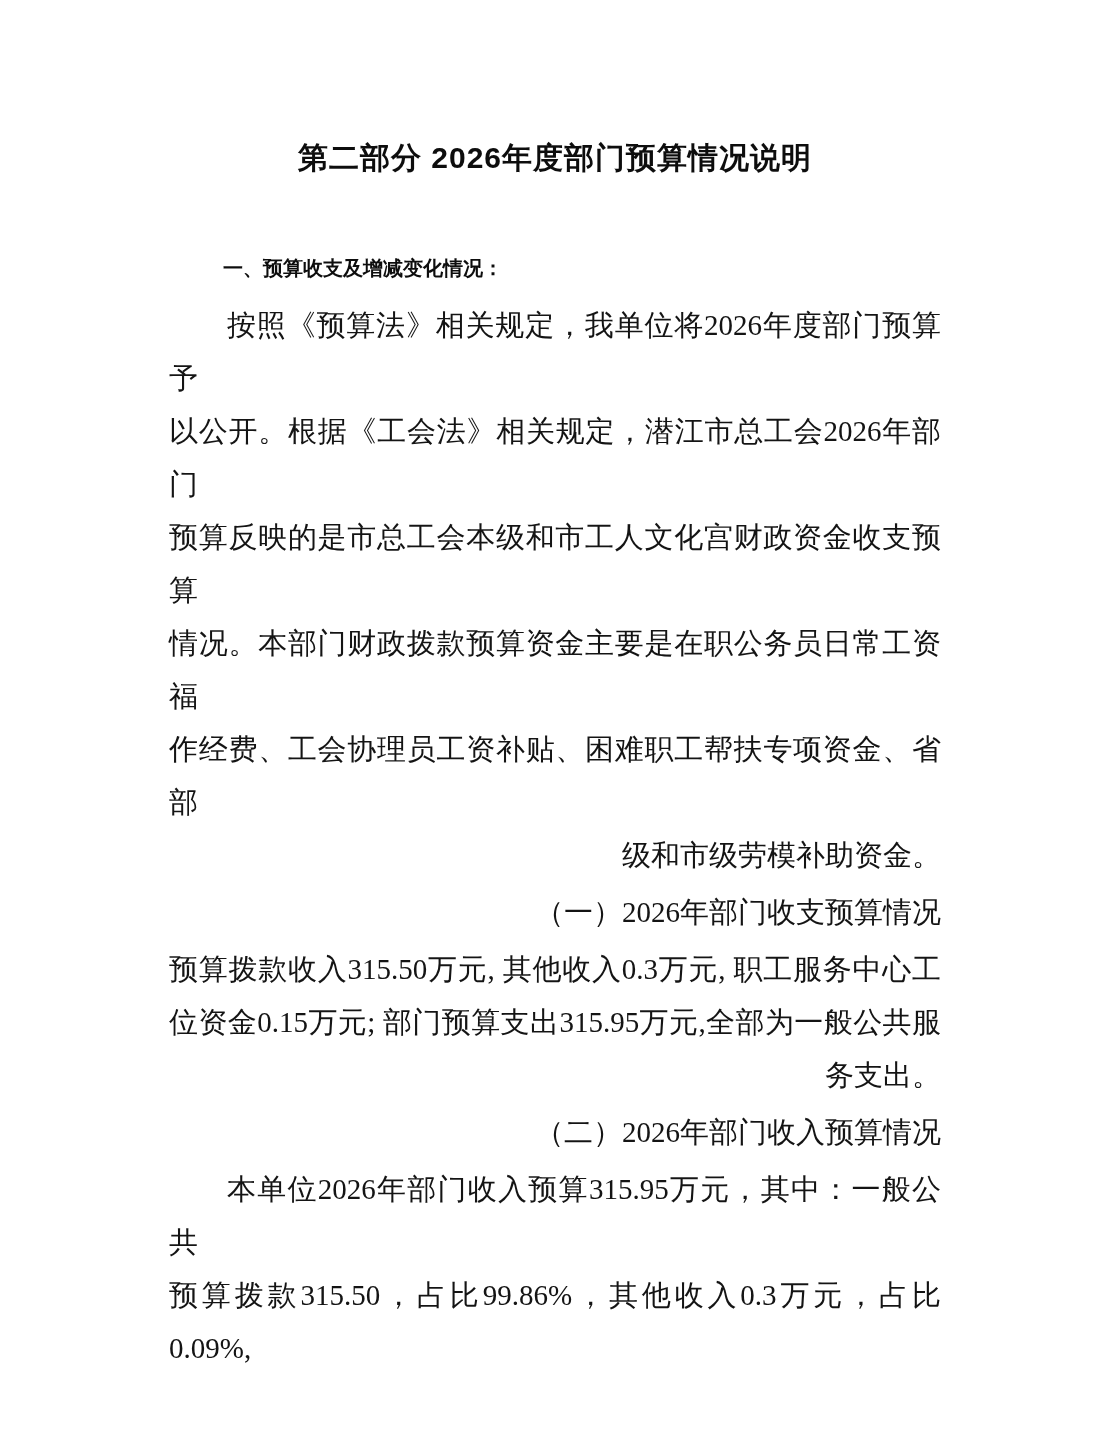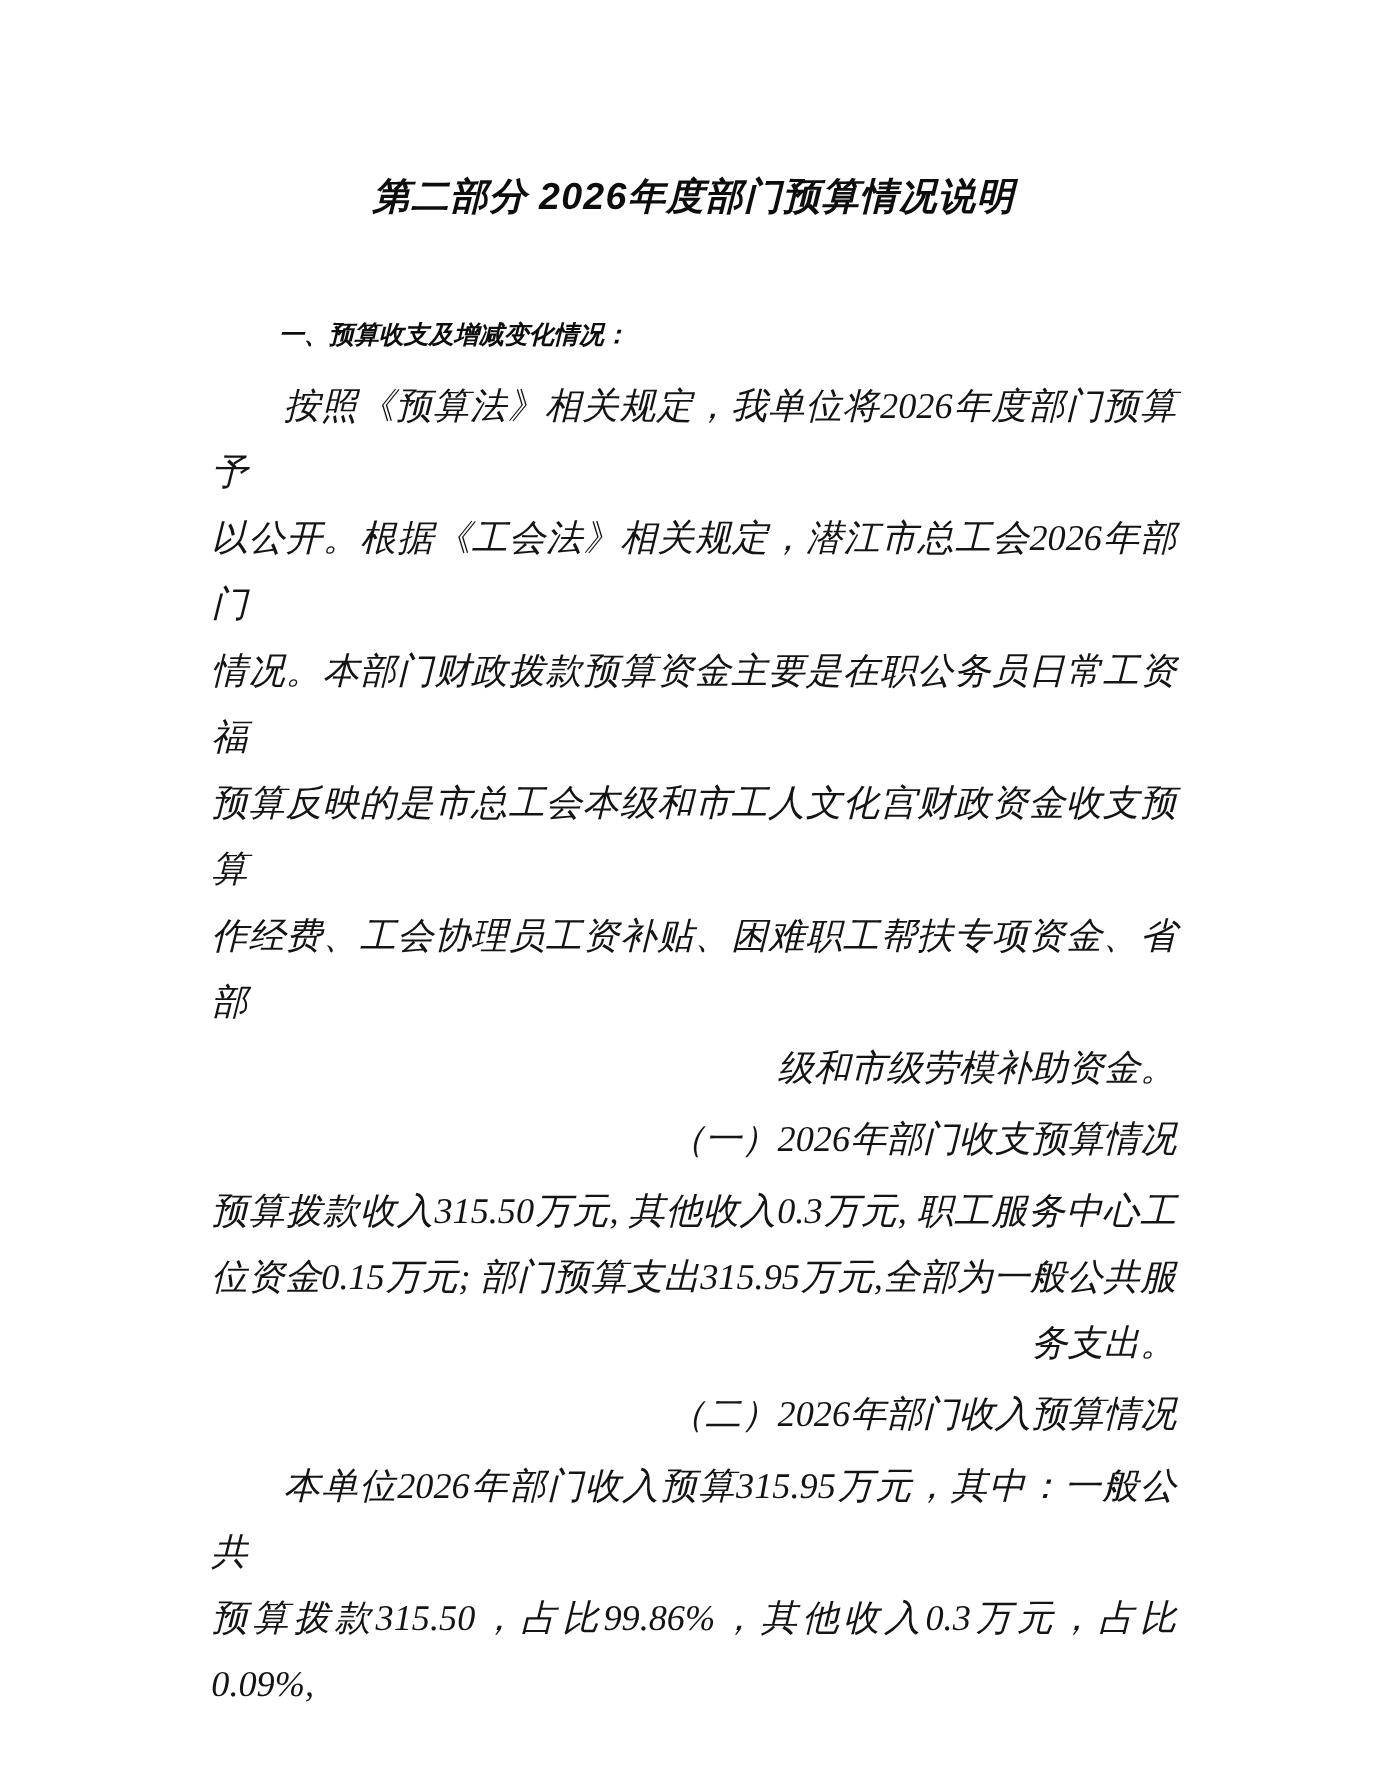--- a/index.html
+++ b/index.html
@@ -7,21 +7,20 @@
     padding: 0;
     background: #ffffff;
   }
   .page {
     position: relative;
     width: 1105px;
     height: 1430px;
     background: #ffffff;
     color: #0d0d0d;
     overflow: hidden;
-    font-style: italic;
   }
   .content {
     padding: 136px 160px 0 165px;
   }
   .doc-title {
     font-family: "Liberation Sans", "DejaVu Sans", sans-serif;
     font-weight: bold;
     font-size: 30px;
     line-height: 44px;
     text-align: center;
@@ -62,22 +61,22 @@
 <body>
 
 <div class="page">
   <div class="content">
     <div class="doc-title">第二部分 2026年度部门预算情况说明</div>
     <div class="section-heading">一、预算收支及增减变化情况：</div>
     <div class="doc-body">
         <div class="para">
           <div class="line indent fill">按照《预算法》相关规定，我单位将2026年度部门预算予</div>
           <div class="line fill">以公开。根据《工会法》相关规定，潜江市总工会2026年部门</div>
+          <div class="line fill">预算反映的是市总工会本级和市工人文化宫财政资金收支预算</div>
           <div class="line fill">情况。本部门财政拨款预算资金主要是在职公务员日常工资福</div>
-          <div class="line fill">预算反映的是市总工会本级和市工人文化宫财政资金收支预算</div>
           <div class="line fill">作经费、工会协理员工资补贴、困难职工帮扶专项资金、省部</div>
           <div class="line">级和市级劳模补助资金。</div>
         </div>
         <div class="para">
           <div class="line indent">（一）2026年部门收支预算情况</div>
         </div>
         <div class="para">
           <div class="line fill">预算拨款收入315.50万元, 其他收入0.3万元, 职工服务中心工</div>
           <div class="line fill">位资金0.15万元; 部门预算支出315.95万元,全部为一般公共服</div>
           <div class="line">务支出。</div>

